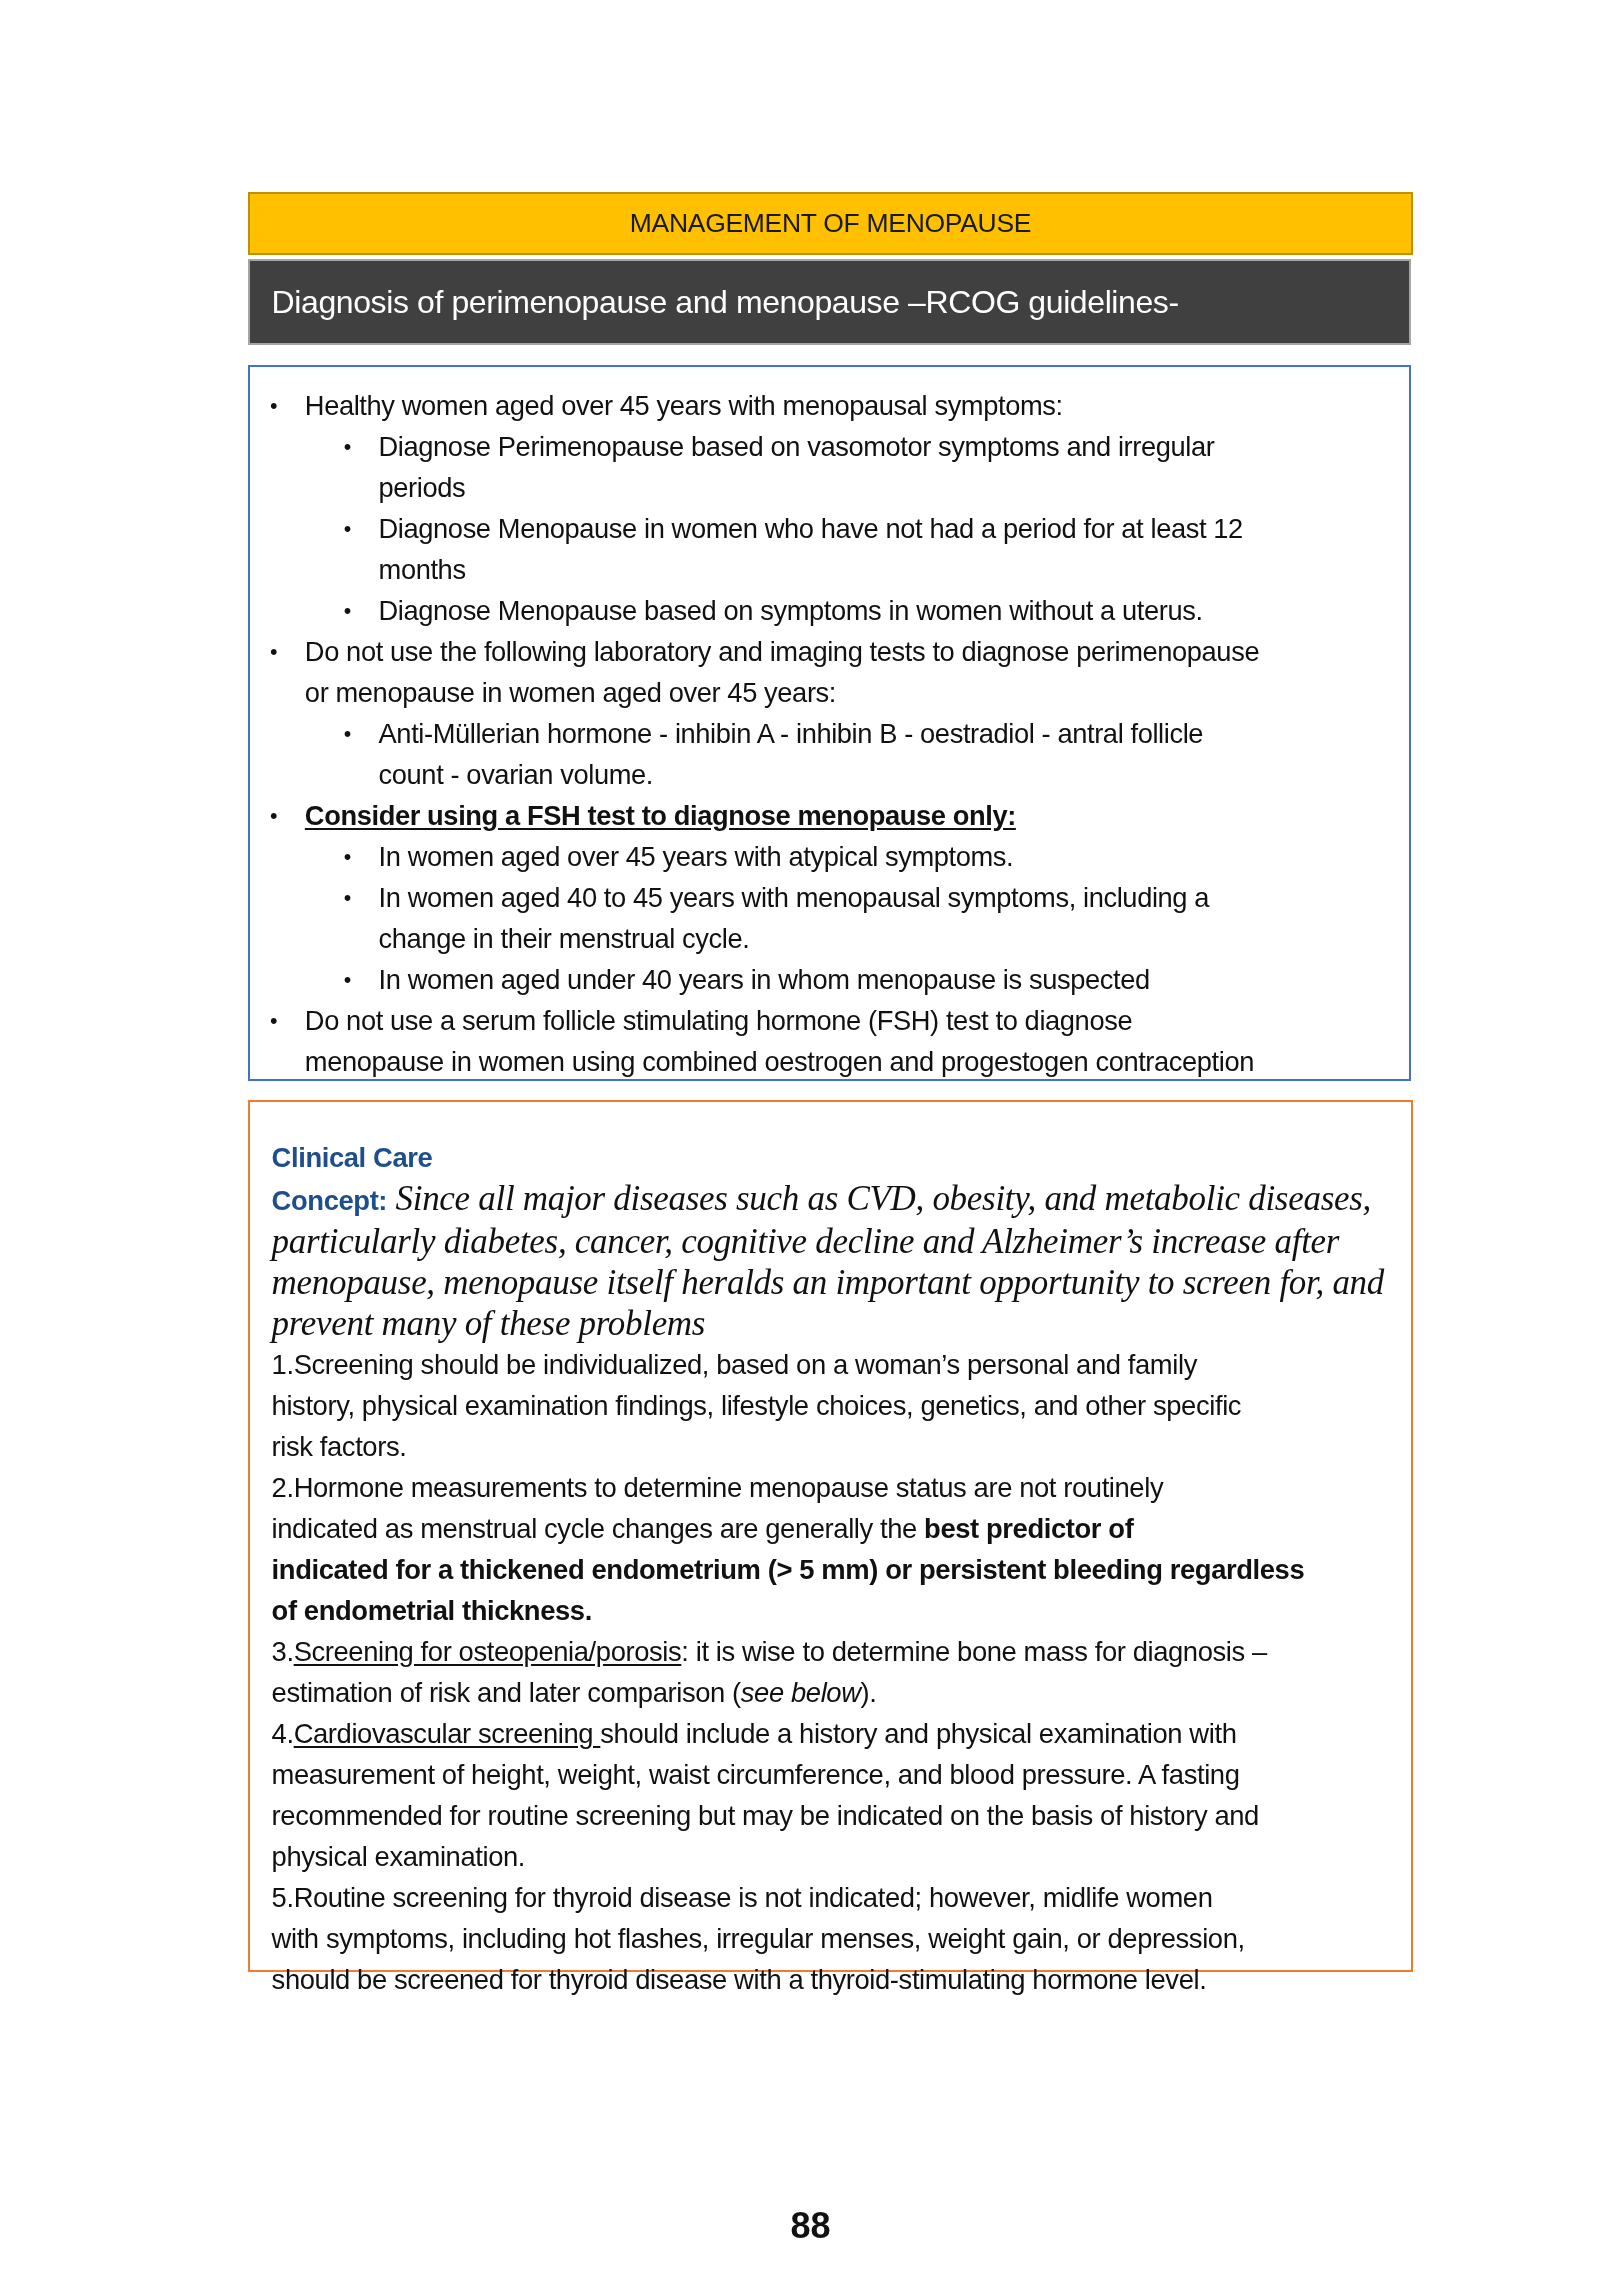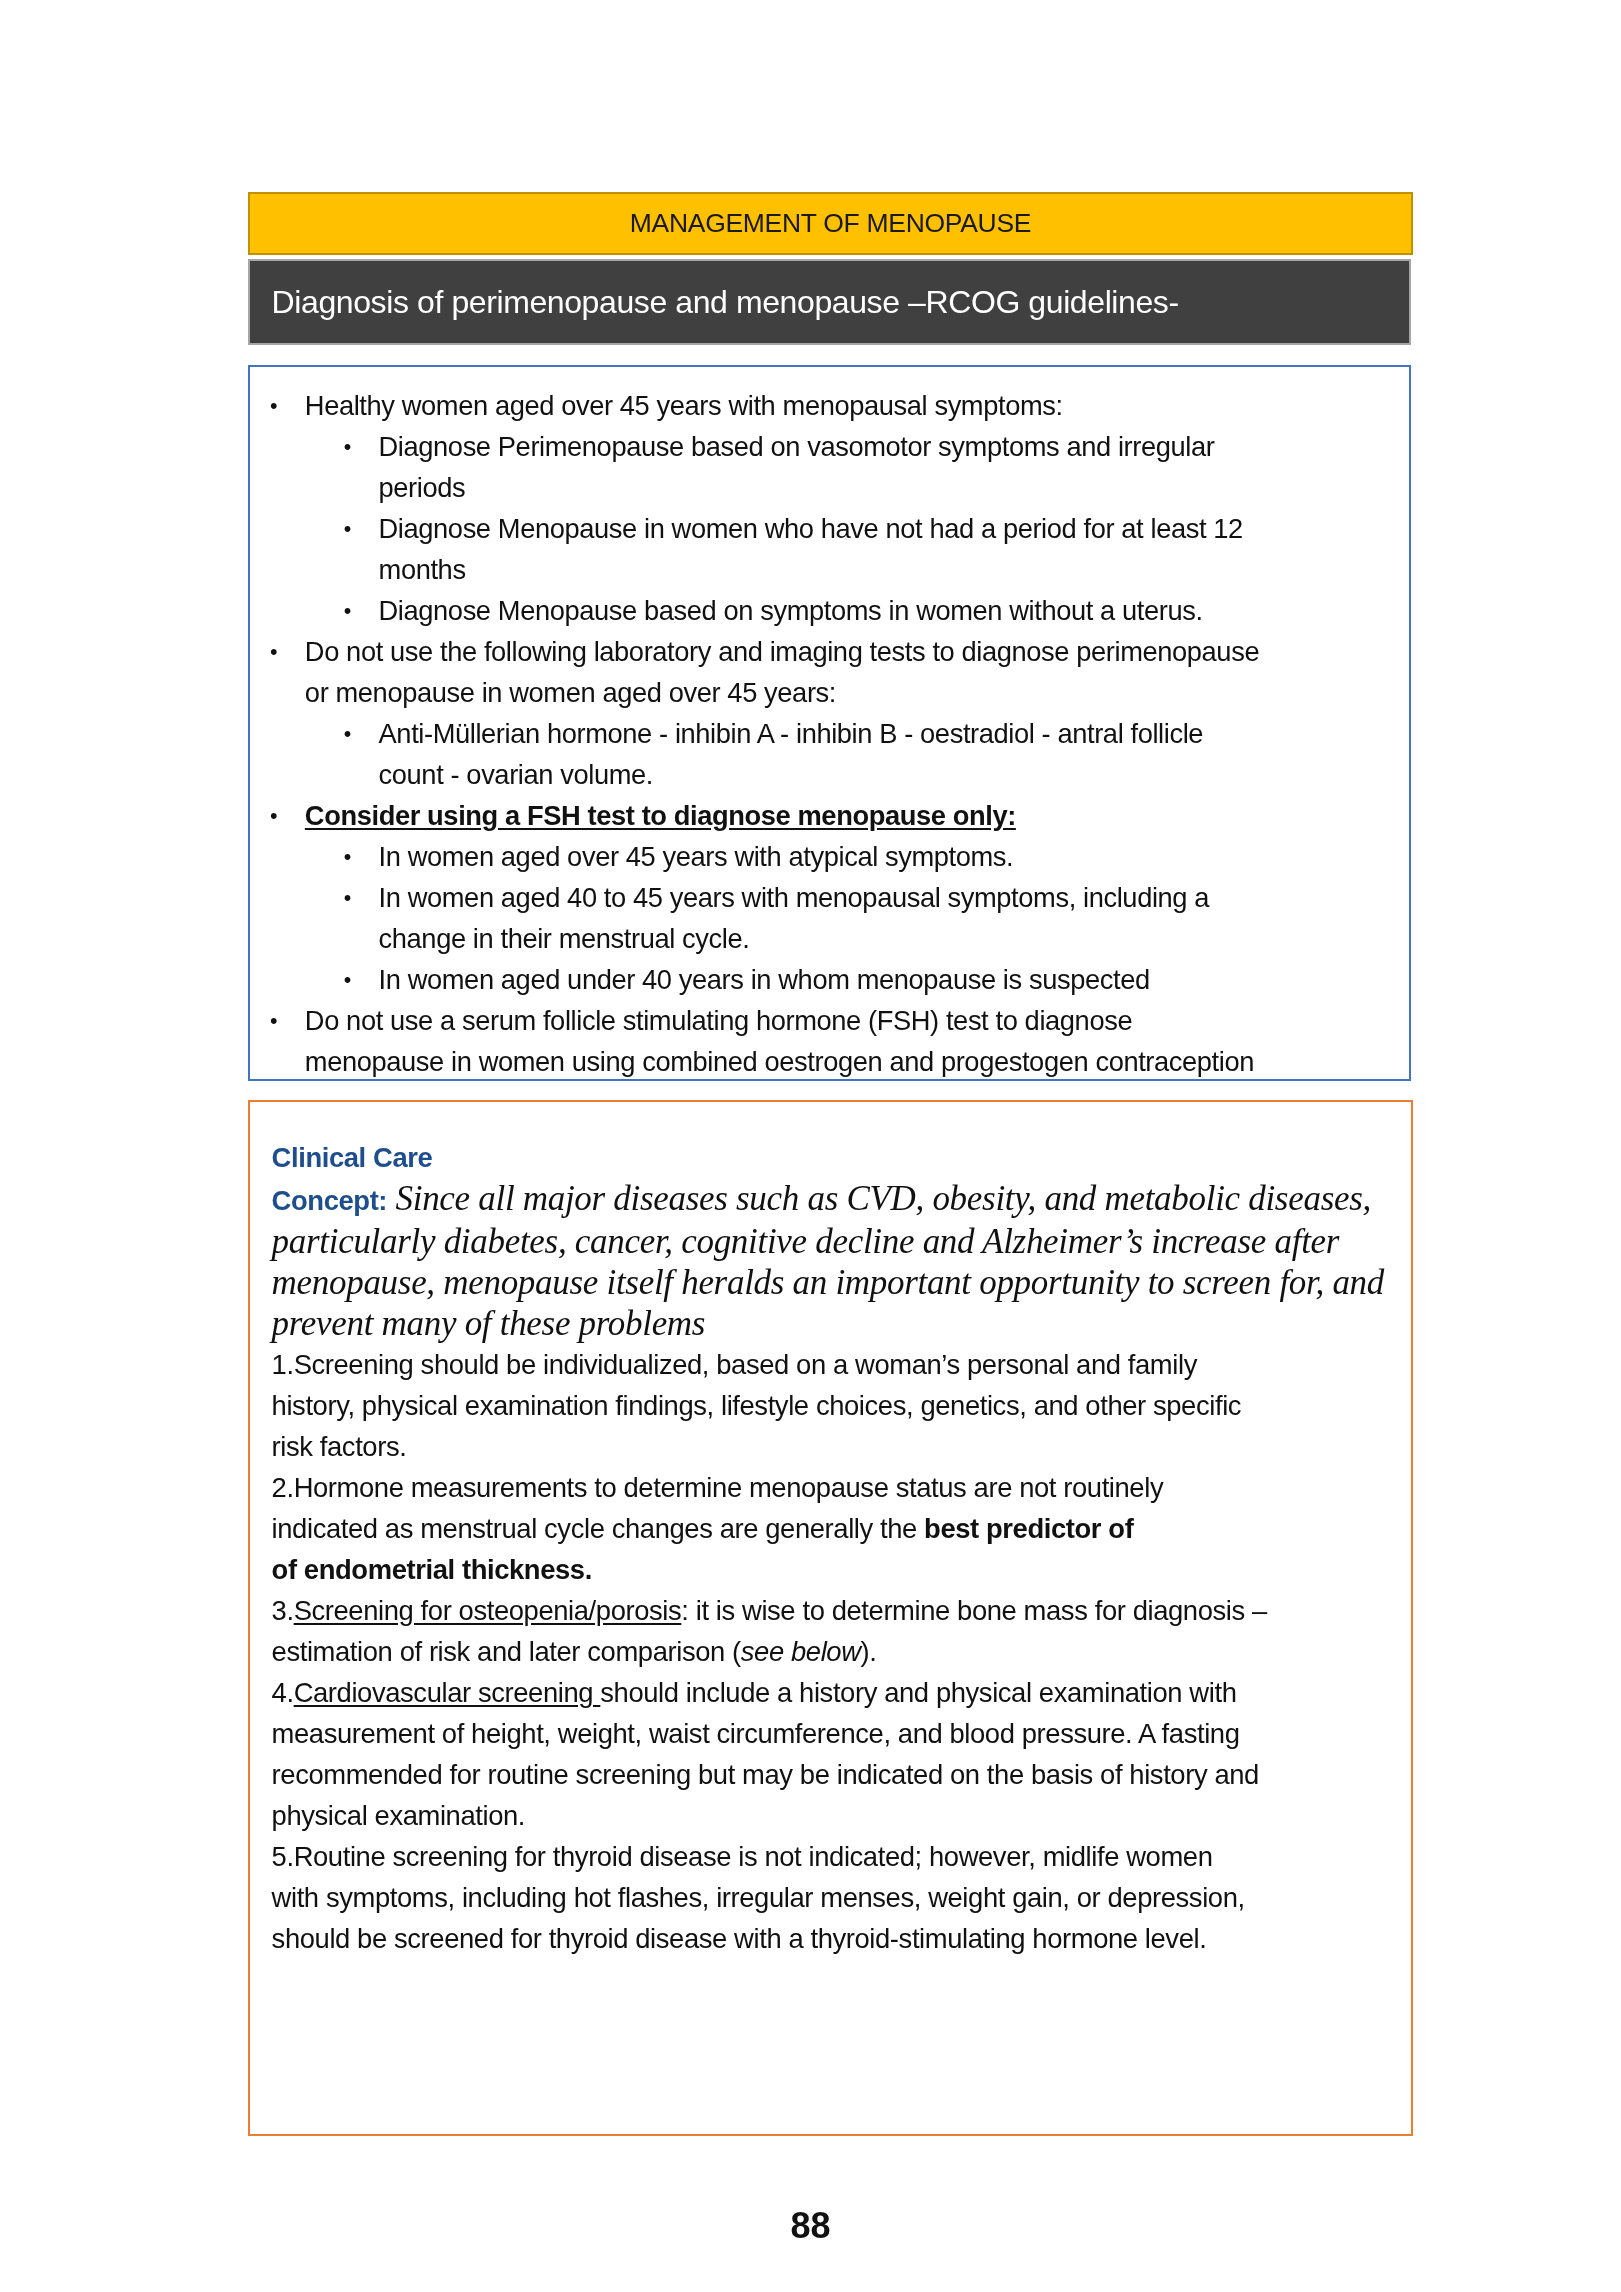--- a/index.html
+++ b/index.html
@@ -8,21 +8,21 @@
   .banner-yellow { position: absolute; left: 248px; top: 192px; width: 1165px; height: 63px;
          background: #ffc000; border: 2.9px solid #bf9000; box-sizing: border-box;
          display: flex; align-items: center; justify-content: center; }
   .banner-yellow span { font-size: 26.5px; color: #1a1a1a; letter-spacing: -0.3px; }
   .banner-navy { position: absolute; left: 248px; top: 259px; width: 1163px; height: 86px;
          background: #404040; border: 2.9px solid #a5a5a5; box-sizing: border-box;
          display: flex; align-items: center; padding-left: 21.6px; }
   .banner-navy span { font-size: 32px; color: #ffffff; letter-spacing: -0.4px; }
   .box-blue { position: absolute; left: 248px; top: 365px; width: 1163px; height: 716px;
          border: 2.9px solid #4472c4; box-sizing: border-box; padding: 17.6px 19.6px 0 19.6px; }
-  .box-orange { position: absolute; left: 248px; top: 1100px; width: 1165px; height: 1036px;
+  .box-orange { position: absolute; left: 248px; top: 1100px; width: 1165px; height: 872px;
          border: 2.9px solid #ed7d31; box-sizing: border-box; padding: 35px 21.6px 0 21.6px; }
   .line { font-size: 27.4px; line-height: 41px; letter-spacing: -0.4px; white-space: nowrap; }
   .b1 { position: relative; padding-left: 35px; }
   .b2 { position: relative; padding-left: 109px; }
   .b1 .dot, .b2 .dot { position: absolute; top: 0; font-size: 21.6px; }
   .b1 .dot { left: 0; }
   .b2 .dot { left: 74px; }
   .cont1 { padding-left: 35px; }
   .cont2 { padding-left: 109px; }
   .ul { text-decoration: underline; text-underline-offset: 2.9px; }
@@ -110,20 +110,21 @@
   <div class="line serif-italic">prevent many of these problems</div>
 
   <div class="line">1.Screening should be individualized, based on a woman’s personal and family</div>
   <div class="line">history, physical examination findings, lifestyle choices, genetics, and other specific</div>
   <div class="line">risk factors.</div>
 
   <div class="line">2.Hormone measurements to determine menopause status are not routinely</div>
   <div class="line">
     <span>indicated  as menstrual cycle changes are generally the </span><span class="bold">best predictor of</span>
   </div>
+  <div class="line bold">indicated for a thickened endometrium (&gt; 5 mm) or persistent bleeding regardless</div>
   <div class="line bold">of endometrial thickness.</div>
 
   <div class="line">
     <span>3.</span><span class="ul">Screening for osteopenia/porosis</span><span>: it is wise to determine bone mass for diagnosis –</span>
   </div>
   <div class="line">
     <span>estimation of risk and later comparison (</span><span class="it">see below</span><span>).</span>
   </div>
 
   <div class="line">

